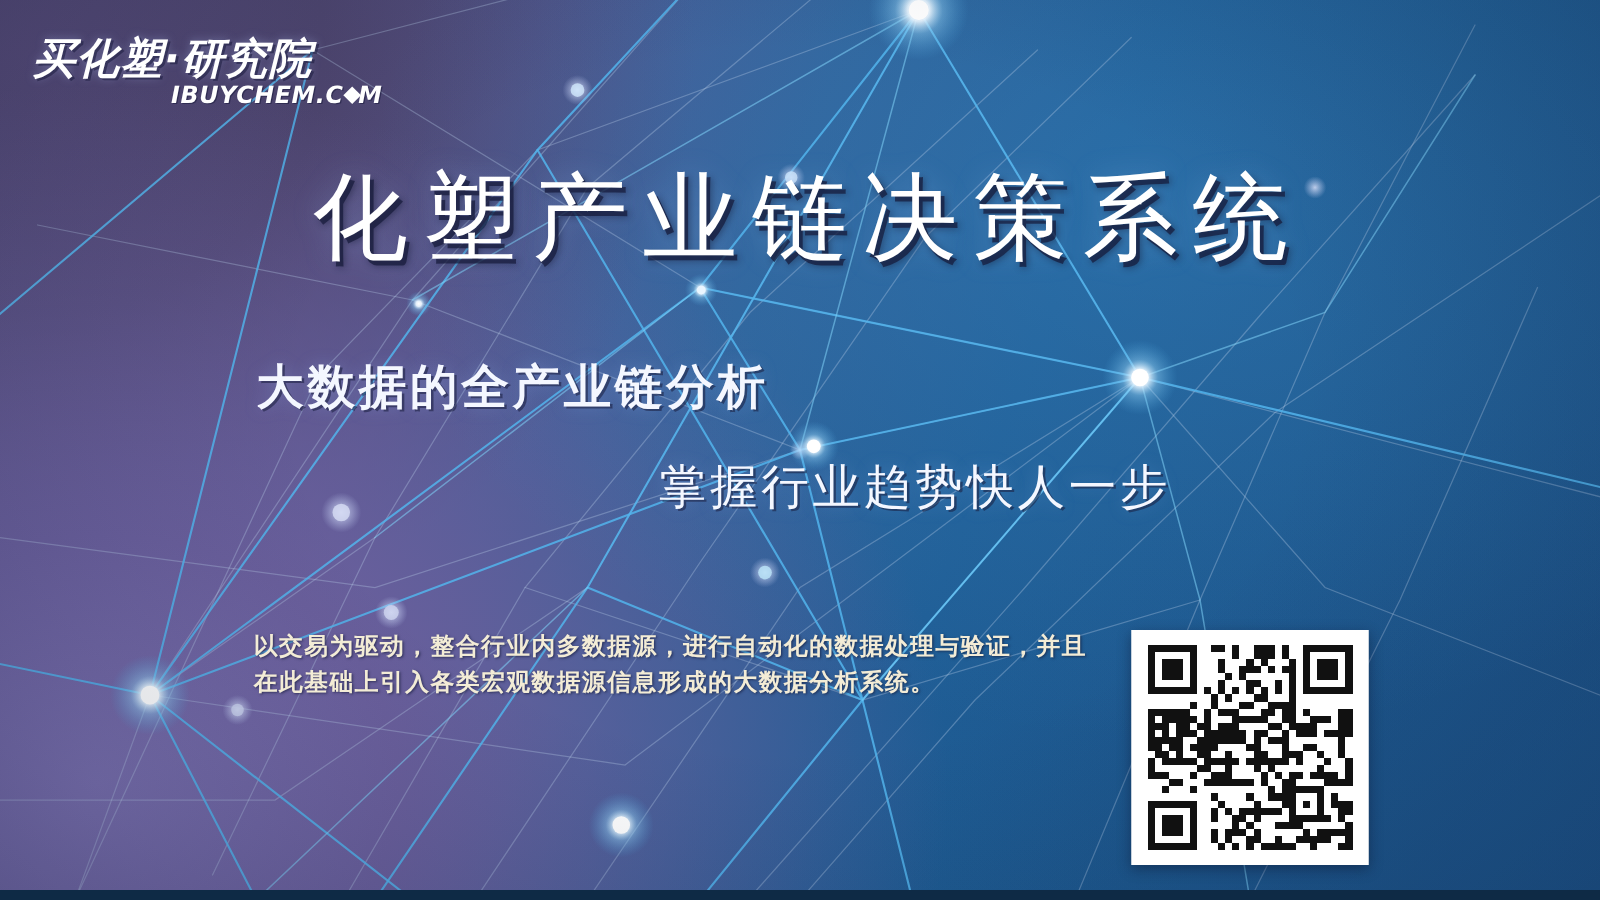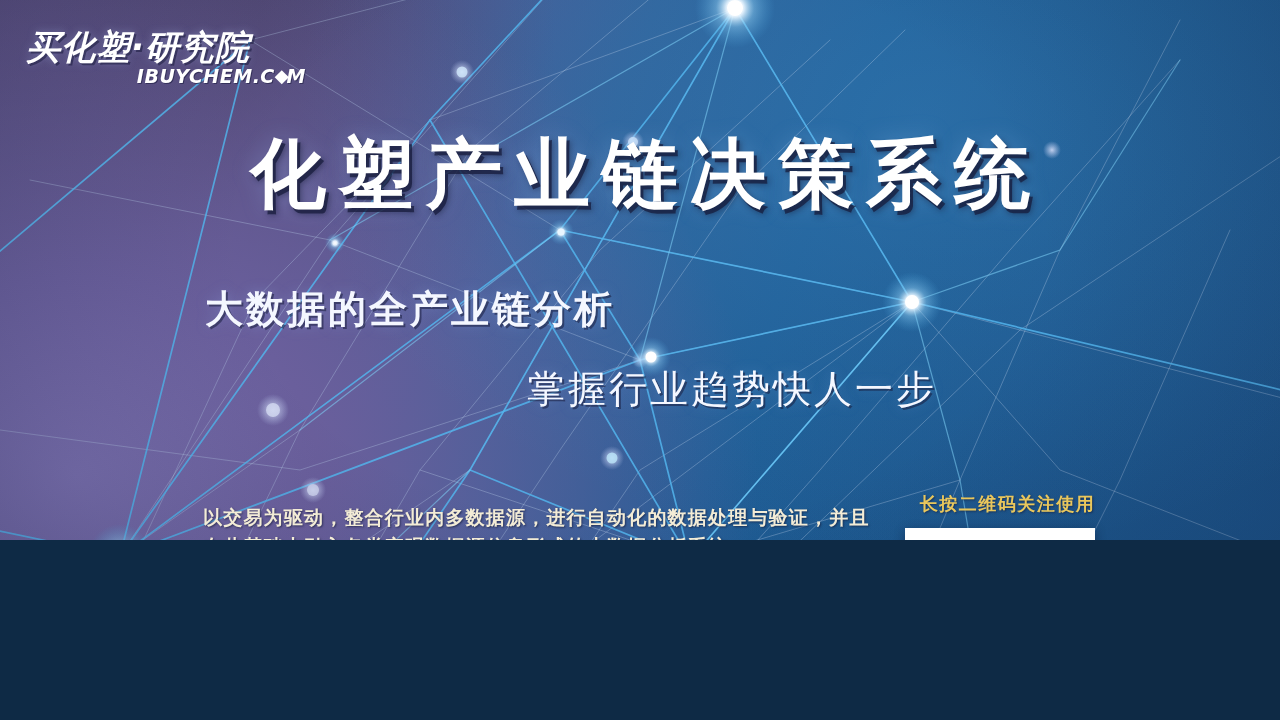--- a/index.html
+++ b/index.html
@@ -5,21 +5,21 @@
   html, body {
     margin: 0;
     padding: 0;
     background: #0e2a45;
   }
   * { box-sizing: border-box; }
 
   .banner {
     position: relative;
     width: 1280px;
-    height: 540px;
+    height: 712px;
     overflow: hidden;
     font-family: "DejaVu Sans", "Liberation Sans", sans-serif;
     background: #000000;
     padding-left: 23px;
   }
 
   
   .bg-base {
     position: absolute;
     inset: 0;
@@ -95,21 +95,21 @@
     margin: 0 0.05em;
   }
 
   .main-title {
     position: absolute;
     left: 0;
     right: 0;
     top: 132px;
     text-align: center;
     font-size: 76px;
-    font-weight: bold;
+    font-weight: normal;
     color: #ffffff;
     letter-spacing: 12px;
     line-height: 1.1;
     text-indent: 12px;
     white-space: nowrap;
     text-shadow:
       3px 4px 0 rgba(22,26,58,0.72),
       4px 5px 6px rgba(15,20,45,0.45),
       0 0 22px rgba(160,200,255,0.28);
   }
@@ -296,21 +296,20 @@
       <span>IBUYCHEM.C</span><span class="dia"></span><span>M</span>
     </div>
   </div>
 
   <div class="main-title">化塑产业链决策系统</div>
   <div class="sub1">大数据的全产业链分析</div>
   <div class="sub2">掌握行业趋势快人一步</div>
   <div class="body-copy">以交易为驱动，整合行业内多数据源，进行自动化的数据处理与验证，并且在此基础上引入各类宏观数据源信息形成的大数据分析系统。</div>
 
   <div class="qr-block">
-    <div class="qr-caption">长按二维码关注使用</div>
     <div class="qr-card">
       <svg viewBox="0 0 29 29" shape-rendering="crispEdges">
         <rect width="29" height="29" fill="#ffffff"></rect>
         <g fill="#111111" id="qr-modules">
             <path d="M0 0h1v1h-1zM1 0h1v1h-1zM2 0h1v1h-1zM3 0h1v1h-1zM4 0h1v1h-1zM5 0h1v1h-1zM6 0h1v1h-1zM9 0h1v1h-1zM10 0h1v1h-1zM12 0h1v1h-1zM15 0h1v1h-1zM16 0h1v1h-1zM17 0h1v1h-1zM19 0h1v1h-1zM22 0h1v1h-1zM23 0h1v1h-1zM24 0h1v1h-1zM25 0h1v1h-1zM26 0h1v1h-1zM27 0h1v1h-1zM28 0h1v1h-1zM0 1h1v1h-1zM6 1h1v1h-1zM12 1h1v1h-1zM15 1h1v1h-1zM16 1h1v1h-1zM17 1h1v1h-1zM19 1h1v1h-1zM22 1h1v1h-1zM28 1h1v1h-1zM0 2h1v1h-1zM2 2h1v1h-1zM3 2h1v1h-1zM4 2h1v1h-1zM6 2h1v1h-1zM10 2h1v1h-1zM14 2h1v1h-1zM16 2h1v1h-1zM20 2h1v1h-1zM22 2h1v1h-1zM24 2h1v1h-1zM25 2h1v1h-1zM26 2h1v1h-1zM28 2h1v1h-1zM0 3h1v1h-1zM2 3h1v1h-1zM3 3h1v1h-1zM4 3h1v1h-1zM6 3h1v1h-1zM10 3h1v1h-1zM13 3h1v1h-1zM14 3h1v1h-1zM15 3h1v1h-1zM17 3h1v1h-1zM19 3h1v1h-1zM20 3h1v1h-1zM22 3h1v1h-1zM24 3h1v1h-1zM25 3h1v1h-1zM26 3h1v1h-1zM28 3h1v1h-1zM0 4h1v1h-1zM2 4h1v1h-1zM3 4h1v1h-1zM4 4h1v1h-1zM6 4h1v1h-1zM11 4h1v1h-1zM13 4h1v1h-1zM20 4h1v1h-1zM22 4h1v1h-1zM24 4h1v1h-1zM25 4h1v1h-1zM26 4h1v1h-1zM28 4h1v1h-1zM0 5h1v1h-1zM6 5h1v1h-1zM10 5h1v1h-1zM14 5h1v1h-1zM15 5h1v1h-1zM18 5h1v1h-1zM20 5h1v1h-1zM22 5h1v1h-1zM28 5h1v1h-1zM0 6h1v1h-1zM1 6h1v1h-1zM2 6h1v1h-1zM3 6h1v1h-1zM4 6h1v1h-1zM5 6h1v1h-1zM6 6h1v1h-1zM8 6h1v1h-1zM10 6h1v1h-1zM12 6h1v1h-1zM14 6h1v1h-1zM16 6h1v1h-1zM18 6h1v1h-1zM20 6h1v1h-1zM22 6h1v1h-1zM23 6h1v1h-1zM24 6h1v1h-1zM25 6h1v1h-1zM26 6h1v1h-1zM27 6h1v1h-1zM28 6h1v1h-1zM9 7h1v1h-1zM11 7h1v1h-1zM15 7h1v1h-1zM16 7h1v1h-1zM20 7h1v1h-1zM6 8h1v1h-1zM9 8h1v1h-1zM13 8h1v1h-1zM14 8h1v1h-1zM17 8h1v1h-1zM18 8h1v1h-1zM19 8h1v1h-1zM20 8h1v1h-1zM0 9h1v1h-1zM1 9h1v1h-1zM2 9h1v1h-1zM3 9h1v1h-1zM4 9h1v1h-1zM5 9h1v1h-1zM8 9h1v1h-1zM10 9h1v1h-1zM11 9h1v1h-1zM12 9h1v1h-1zM16 9h1v1h-1zM17 9h1v1h-1zM19 9h1v1h-1zM20 9h1v1h-1zM22 9h1v1h-1zM27 9h1v1h-1zM28 9h1v1h-1zM0 10h1v1h-1zM2 10h1v1h-1zM3 10h1v1h-1zM4 10h1v1h-1zM5 10h1v1h-1zM6 10h1v1h-1zM8 10h1v1h-1zM12 10h1v1h-1zM13 10h1v1h-1zM14 10h1v1h-1zM15 10h1v1h-1zM16 10h1v1h-1zM19 10h1v1h-1zM20 10h1v1h-1zM23 10h1v1h-1zM24 10h1v1h-1zM25 10h1v1h-1zM27 10h1v1h-1zM28 10h1v1h-1zM0 11h1v1h-1zM1 11h1v1h-1zM2 11h1v1h-1zM4 11h1v1h-1zM5 11h1v1h-1zM7 11h1v1h-1zM8 11h1v1h-1zM10 11h1v1h-1zM11 11h1v1h-1zM12 11h1v1h-1zM17 11h1v1h-1zM18 11h1v1h-1zM20 11h1v1h-1zM21 11h1v1h-1zM22 11h1v1h-1zM23 11h1v1h-1zM27 11h1v1h-1zM28 11h1v1h-1zM0 12h1v1h-1zM2 12h1v1h-1zM4 12h1v1h-1zM5 12h1v1h-1zM6 12h1v1h-1zM8 12h1v1h-1zM9 12h1v1h-1zM10 12h1v1h-1zM11 12h1v1h-1zM12 12h1v1h-1zM13 12h1v1h-1zM15 12h1v1h-1zM16 12h1v1h-1zM19 12h1v1h-1zM21 12h1v1h-1zM22 12h1v1h-1zM23 12h1v1h-1zM25 12h1v1h-1zM26 12h1v1h-1zM27 12h1v1h-1zM28 12h1v1h-1zM0 13h1v1h-1zM1 13h1v1h-1zM2 13h1v1h-1zM3 13h1v1h-1zM4 13h1v1h-1zM7 13h1v1h-1zM8 13h1v1h-1zM9 13h1v1h-1zM10 13h1v1h-1zM11 13h1v1h-1zM12 13h1v1h-1zM13 13h1v1h-1zM15 13h1v1h-1zM17 13h1v1h-1zM18 13h1v1h-1zM19 13h1v1h-1zM27 13h1v1h-1zM0 14h1v1h-1zM1 14h1v1h-1zM3 14h1v1h-1zM4 14h1v1h-1zM6 14h1v1h-1zM7 14h1v1h-1zM8 14h1v1h-1zM9 14h1v1h-1zM14 14h1v1h-1zM15 14h1v1h-1zM19 14h1v1h-1zM22 14h1v1h-1zM23 14h1v1h-1zM27 14h1v1h-1zM1 15h1v1h-1zM2 15h1v1h-1zM4 15h1v1h-1zM7 15h1v1h-1zM8 15h1v1h-1zM11 15h1v1h-1zM15 15h1v1h-1zM16 15h1v1h-1zM19 15h1v1h-1zM20 15h1v1h-1zM21 15h1v1h-1zM24 15h1v1h-1zM27 15h1v1h-1zM0 16h1v1h-1zM2 16h1v1h-1zM3 16h1v1h-1zM4 16h1v1h-1zM5 16h1v1h-1zM6 16h1v1h-1zM8 16h1v1h-1zM9 16h1v1h-1zM10 16h1v1h-1zM11 16h1v1h-1zM12 16h1v1h-1zM14 16h1v1h-1zM15 16h1v1h-1zM16 16h1v1h-1zM17 16h1v1h-1zM18 16h1v1h-1zM19 16h1v1h-1zM21 16h1v1h-1zM25 16h1v1h-1zM28 16h1v1h-1zM0 17h1v1h-1zM7 17h1v1h-1zM8 17h1v1h-1zM11 17h1v1h-1zM15 17h1v1h-1zM17 17h1v1h-1zM24 17h1v1h-1zM28 17h1v1h-1zM0 18h1v1h-1zM1 18h1v1h-1zM2 18h1v1h-1zM6 18h1v1h-1zM9 18h1v1h-1zM10 18h1v1h-1zM11 18h1v1h-1zM16 18h1v1h-1zM18 18h1v1h-1zM20 18h1v1h-1zM21 18h1v1h-1zM23 18h1v1h-1zM24 18h1v1h-1zM25 18h1v1h-1zM26 18h1v1h-1zM28 18h1v1h-1zM3 19h1v1h-1zM4 19h1v1h-1zM8 19h1v1h-1zM9 19h1v1h-1zM10 19h1v1h-1zM11 19h1v1h-1zM12 19h1v1h-1zM13 19h1v1h-1zM14 19h1v1h-1zM16 19h1v1h-1zM19 19h1v1h-1zM20 19h1v1h-1zM25 19h1v1h-1zM26 19h1v1h-1zM27 19h1v1h-1zM28 19h1v1h-1zM2 20h1v1h-1zM6 20h1v1h-1zM17 20h1v1h-1zM19 20h1v1h-1zM20 20h1v1h-1zM21 20h1v1h-1zM22 20h1v1h-1zM23 20h1v1h-1zM24 20h1v1h-1zM9 21h1v1h-1zM14 21h1v1h-1zM17 21h1v1h-1zM18 21h1v1h-1zM19 21h1v1h-1zM20 21h1v1h-1zM24 21h1v1h-1zM26 21h1v1h-1zM0 22h1v1h-1zM1 22h1v1h-1zM2 22h1v1h-1zM3 22h1v1h-1zM4 22h1v1h-1zM5 22h1v1h-1zM6 22h1v1h-1zM10 22h1v1h-1zM15 22h1v1h-1zM19 22h1v1h-1zM20 22h1v1h-1zM22 22h1v1h-1zM24 22h1v1h-1zM26 22h1v1h-1zM27 22h1v1h-1zM28 22h1v1h-1zM0 23h1v1h-1zM6 23h1v1h-1zM9 23h1v1h-1zM11 23h1v1h-1zM13 23h1v1h-1zM14 23h1v1h-1zM15 23h1v1h-1zM16 23h1v1h-1zM17 23h1v1h-1zM18 23h1v1h-1zM20 23h1v1h-1zM24 23h1v1h-1zM27 23h1v1h-1zM28 23h1v1h-1zM0 24h1v1h-1zM2 24h1v1h-1zM3 24h1v1h-1zM4 24h1v1h-1zM6 24h1v1h-1zM9 24h1v1h-1zM12 24h1v1h-1zM13 24h1v1h-1zM15 24h1v1h-1zM20 24h1v1h-1zM21 24h1v1h-1zM22 24h1v1h-1zM23 24h1v1h-1zM24 24h1v1h-1zM25 24h1v1h-1zM27 24h1v1h-1zM0 25h1v1h-1zM2 25h1v1h-1zM3 25h1v1h-1zM4 25h1v1h-1zM6 25h1v1h-1zM12 25h1v1h-1zM14 25h1v1h-1zM18 25h1v1h-1zM19 25h1v1h-1zM20 25h1v1h-1zM21 25h1v1h-1zM28 25h1v1h-1zM0 26h1v1h-1zM2 26h1v1h-1zM3 26h1v1h-1zM4 26h1v1h-1zM6 26h1v1h-1zM9 26h1v1h-1zM11 26h1v1h-1zM12 26h1v1h-1zM13 26h1v1h-1zM15 26h1v1h-1zM22 26h1v1h-1zM24 26h1v1h-1zM25 26h1v1h-1zM26 26h1v1h-1zM27 26h1v1h-1zM28 26h1v1h-1zM0 27h1v1h-1zM6 27h1v1h-1zM9 27h1v1h-1zM11 27h1v1h-1zM14 27h1v1h-1zM15 27h1v1h-1zM18 27h1v1h-1zM21 27h1v1h-1zM22 27h1v1h-1zM23 27h1v1h-1zM24 27h1v1h-1zM25 27h1v1h-1zM28 27h1v1h-1zM0 28h1v1h-1zM1 28h1v1h-1zM2 28h1v1h-1zM3 28h1v1h-1zM4 28h1v1h-1zM5 28h1v1h-1zM6 28h1v1h-1zM10 28h1v1h-1zM12 28h1v1h-1zM14 28h1v1h-1zM16 28h1v1h-1zM17 28h1v1h-1zM18 28h1v1h-1zM19 28h1v1h-1zM20 28h1v1h-1zM23 28h1v1h-1zM27 28h1v1h-1zM28 28h1v1h-1z"></path>
           </g>
       </svg>
     </div>
   </div>
 

